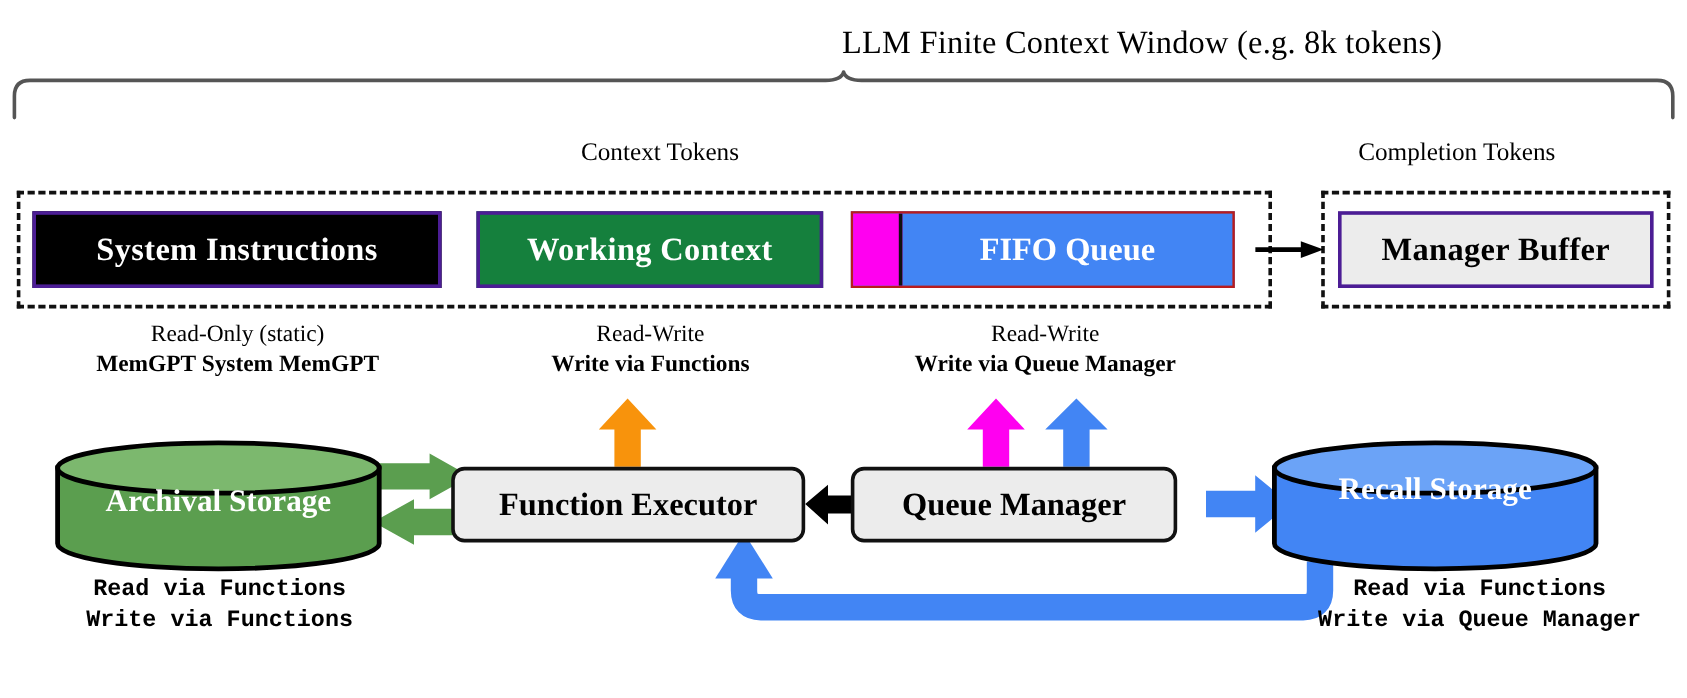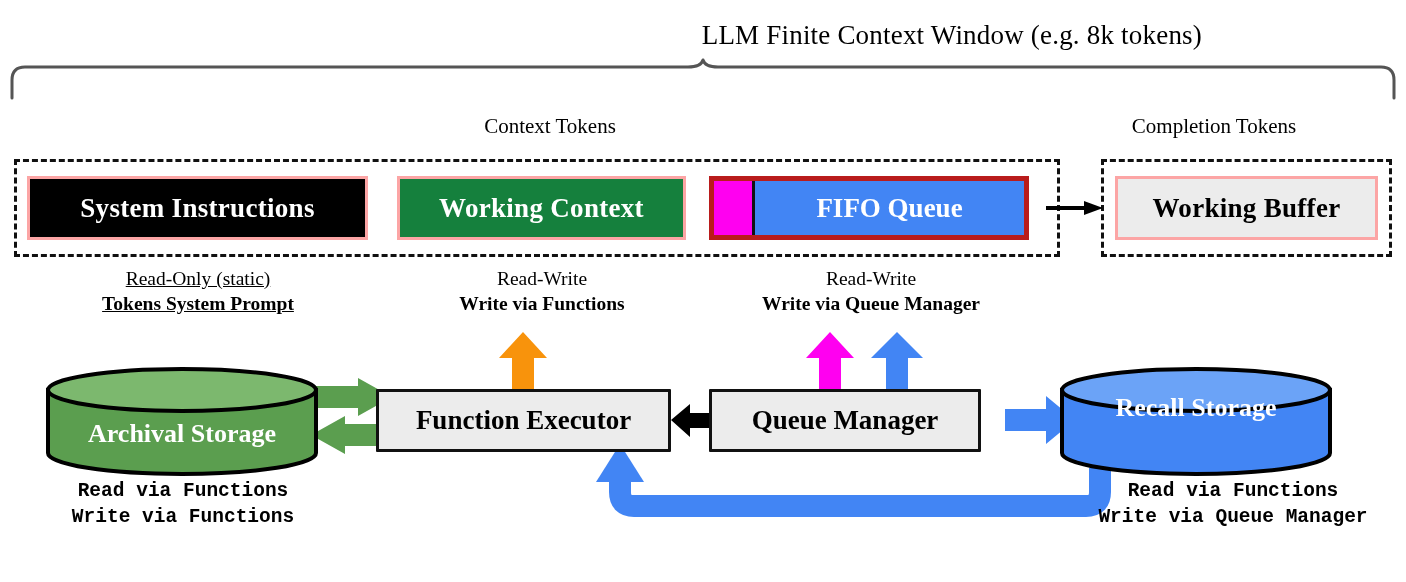--- a/index.html
+++ b/index.html
@@ -46,21 +46,21 @@
     height: 98px;
   }
   #dash-prompt { left: 14px; width: 1046px; }
   #dash-completion { left: 1101px; width: 291px; }
 
   
   .ctx-block {
     top: 176px;
     height: 64px;
     box-sizing: border-box;
-    border: 3px solid #fca5a5;
+    border: 3px solid #4c1d95;
     display: flex;
     align-items: center;
     justify-content: center;
     font-weight: bold;
     font-size: 27px;
     letter-spacing: .3px;
   }
   #block-system {
     left: 27px; width: 341px;
     background: #000000;
@@ -68,21 +68,21 @@
   }
   #block-working {
     left: 397px; width: 289px;
     background: #15803d;
     color: #ffffff;
   }
   #block-fifo-shell {
     left: 709px; width: 320px;
     top: 176px; height: 64px;
     box-sizing: border-box;
-    border: 5px solid #b91c1c;
+    border: 2px solid #b91c1c;
     display: flex;
     align-items: stretch;
     background: #4285F4;
   }
   #fifo-magenta {
     width: 41px;
     background: #FF00F0;
     border-right: 3px solid #111111;
     box-sizing: border-box;
     flex: 0 0 auto;
@@ -106,47 +106,47 @@
   #arrow-fifo-out { left: 1046px; top: 200px; width: 60px; height: 16px; }
 
   
   .annot {
     text-align: center;
     font-size: 19.5px;
     line-height: 25px;
   }
   .annot .l1 { font-weight: normal; }
   .annot .l2 { font-weight: bold; }
-  #annot-system { left: 28px; top: 266px; width: 340px; text-decoration: underline; }
+  #annot-system { left: 28px; top: 266px; width: 340px; }
   #annot-working { left: 397px; top: 266px; width: 290px; }
   #annot-fifo   { left: 711px; top: 266px; width: 320px; }
 
   
   .cyl-label {
     position: absolute;
     left: 0; right: 0;
     top: 50%;
     transform: translateY(-50%);
     text-align: center;
     color: #ffffff;
     font-weight: bold;
     font-size: 26px;
     pointer-events: none;
     z-index: 3;
   }
-  #cyl-archival { left: 48px; top: 384px; width: 268px; height: 99px; }
+  #cyl-archival { left: 48px; top: 368px; width: 268px; height: 99px; }
   #cyl-recall  { left: 1062px; top: 372px; width: 268px; height: 71px; }
 
   .proc-box {
     top: 389px;
     height: 63px;
     box-sizing: border-box;
     background: #ECECEC;
     border: 3.5px solid #111111;
-    border-radius: 1px;
+    border-radius: 11px;
     display: flex;
     align-items: center;
     justify-content: center;
     font-weight: bold;
     font-size: 27px;
     z-index: 4;
   }
   #box-function { left: 376px; width: 295px; }
   #box-queue   { left: 709px; width: 272px; }
 
@@ -191,33 +191,33 @@
 <div class="abs ctx-block" id="block-working">
   <span>Working Context</span>
 </div>
 
 <div class="abs" id="block-fifo-shell">
   <div id="fifo-magenta"></div>
   <div id="fifo-label">FIFO Queue</div>
 </div>
 
 <div class="abs ctx-block" id="block-output">
-  <span>Working Buffer</span>
+  <span>Manager Buffer</span>
 </div>
 
 <div class="abs" id="arrow-fifo-out">
   <svg width="60" height="16" viewBox="0 0 60 16" aria-hidden="true">
     <path d="M0 8 L40 8" stroke="#000000" stroke-width="4"></path>
     <path d="M38 1 L57 8 L38 15 Z" fill="#000000"></path>
   </svg>
 </div>
 
 <div class="abs annot" id="annot-system">
   <div class="l1">Read-Only (static)</div>
-  <div class="l2">Tokens System Prompt</div>
+  <div class="l2">MemGPT System MemGPT</div>
 </div>
 <div class="abs annot" id="annot-working">
   <div class="l1">Read-Write</div>
   <div class="l2">Write via Functions</div>
 </div>
 <div class="abs annot" id="annot-fifo">
   <div class="l1">Read-Write</div>
   <div class="l2">Write via Queue Manager</div>
 </div>
 

